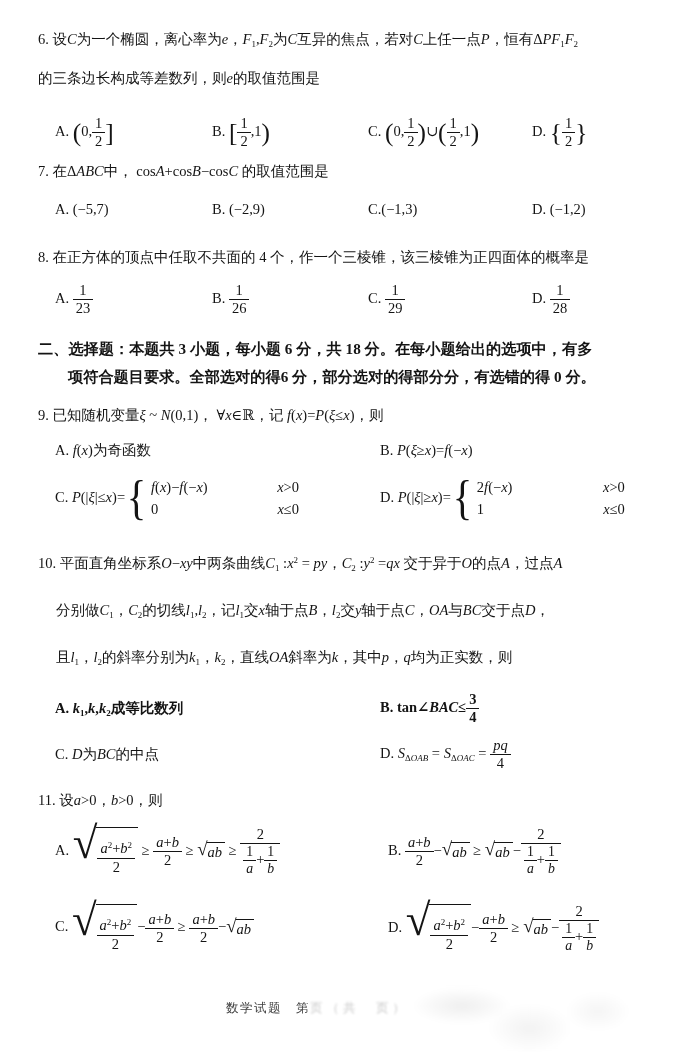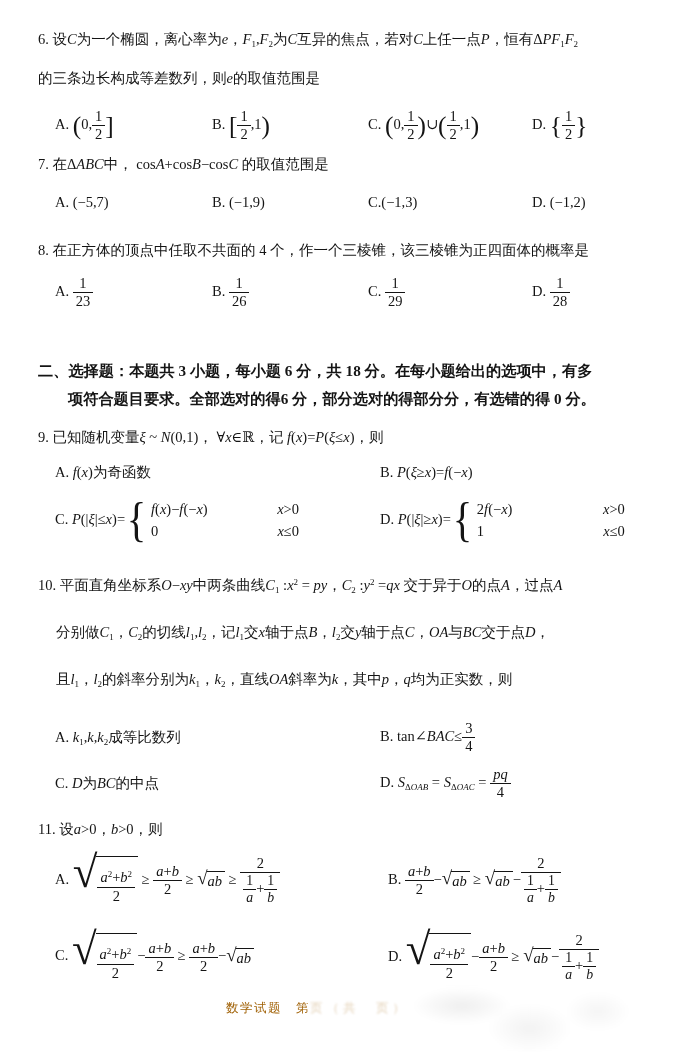--- a/index.html
+++ b/index.html
@@ -42,68 +42,68 @@
   .rt .vin{border-top:1.3px solid #141414;padding:0 3px 0 1px;line-height:1.25;}
   .rt.tall .rad{font-size:3.1em;line-height:0.78;transform:translateY(-0.02em);}
   .rt.tall .vin{padding-top:12px;}
   
   .cases{display:inline-flex;align-items:center;vertical-align:middle;}
   .cbrace{font-size:3.3em;line-height:0.75;margin-right:3px;transform:scaleX(0.85);}
   .crows{display:inline-flex;flex-direction:column;row-gap:5px;min-width:148px;}
   .crow{display:flex;align-items:center;}
   .cc{margin-left:auto;padding-left:18px;}
   
-  .footer{position:absolute;top:1000px;left:226px;font-size:12.5px;color:#a16207;letter-spacing:1.5px;white-space:nowrap;}
+  .footer{position:absolute;top:1000px;left:226px;font-size:12.5px;color:#404040;letter-spacing:1.5px;white-space:nowrap;}
   .faint{opacity:0.30;filter:blur(1px);letter-spacing:4px;}
   .smudge{
     position:absolute;left:404px;top:982px;width:262px;height:70px;border-radius:10px;
     background:
       radial-gradient(70px 26px at 22% 34%, rgba(120,120,120,0.12), transparent 70%),
       radial-gradient(58px 34px at 48% 66%, rgba(130,130,130,0.10), transparent 72%),
       radial-gradient(46px 28px at 74% 42%, rgba(125,125,125,0.08), transparent 70%),
       #ffffff;
     filter:blur(2.5px);
   }
 </style>
 </head>
 <body>
 
 <div class="page">
 
   <div>
     <div class="stem">6. 设<i>C</i>为一个椭圆，离心率为<i>e</i>，<i>F</i><sub>1</sub>,<i>F</i><sub>2</sub>为<i>C</i>互异的焦点，若对<i>C</i>上任一点<i>P</i>，恒有Δ<i>PF</i><sub>1</sub><i>F</i><sub>2</sub><br>的三条边长构成等差数列，则<i>e</i>的取值范围是</div>
-    <div class="opts cols4" style="margin-top:5px;height:50px;">
+    <div class="opts cols4" style="margin-top:12px;height:50px;">
       <div class="opt">A. <span class="big">(</span>0,<span class="frac"><span class="n">1</span><span class="d">2</span></span><span class="big">]</span></div>
       <div class="opt">B. <span class="big">[</span><span class="frac"><span class="n">1</span><span class="d">2</span></span>,1<span class="big">)</span></div>
       <div class="opt">C. <span class="big">(</span>0,<span class="frac"><span class="n">1</span><span class="d">2</span></span><span class="big">)</span>∪<span class="big">(</span><span class="frac"><span class="n">1</span><span class="d">2</span></span>,1<span class="big">)</span></div>
       <div class="opt">D. <span class="big">{</span><span class="frac"><span class="n">1</span><span class="d">2</span></span><span class="big">}</span></div>
     </div>
   </div>
 
   <div>
     <div class="stem one" style="margin-top:2px;">7. 在Δ<i>ABC</i>中， cos<i>A</i>+cos<i>B</i>−cos<i>C</i> 的取值范围是</div>
     <div class="opts cols4" style="margin-top:12px;height:28px;">
       <div class="opt">A. (−5,7)</div>
-      <div class="opt">B. (−1,9)</div>
+      <div class="opt">B. (−2,9)</div>
       <div class="opt">C.(−1,3)</div>
       <div class="opt">D. (−1,2)</div>
     </div>
   </div>
 
   <div>
     <div class="stem one" style="margin-top:22px;">8. 在正方体的顶点中任取不共面的 4 个，作一个三棱锥，该三棱锥为正四面体的概率是</div>
     <div class="opts cols4" style="margin-top:6px;height:48px;">
       <div class="opt">A. <span class="frac"><span class="n">1</span><span class="d">23</span></span></div>
       <div class="opt">B. <span class="frac"><span class="n">1</span><span class="d">26</span></span></div>
       <div class="opt">C. <span class="frac"><span class="n">1</span><span class="d">29</span></span></div>
       <div class="opt">D. <span class="frac"><span class="n">1</span><span class="d">28</span></span></div>
     </div>
   </div>
 
-  <div class="sec" style="margin-top:41px;">二、选择题：本题共 3 小题，每小题 6 分，共 18 分。在每小题给出的选项中，有多<br>项符合题目要求。全部选对的得6 分，部分选对的得部分分，有选错的得 0 分。</div>
+  <div class="sec" style="margin-top:12px;">二、选择题：本题共 3 小题，每小题 6 分，共 18 分。在每小题给出的选项中，有多<br>项符合题目要求。全部选对的得6 分，部分选对的得部分分，有选错的得 0 分。</div>
 
   <div>
     <div class="stem one" style="margin-top:12px;">9. 已知随机变量<i>ξ</i> ~ <i>N</i>(0,1)， ∀<i>x</i>∈ℝ，记 <i>f</i>(<i>x</i>)=<i>P</i>(<i>ξ</i>≤<i>x</i>)，则</div>
     <div class="opts cols2" style="margin-top:10px;height:26px;">
       <div class="opt">A. <i>f</i>(<i>x</i>)为奇函数</div>
       <div class="opt">B. <i>P</i>(<i>ξ</i>≥<i>x</i>)=<i>f</i>(−<i>x</i>)</div>
     </div>
     <div class="opts cols2" style="margin-top:6px;height:58px;">
       <div class="opt">C. <i>P</i>(|<i>ξ</i>|≤<i>x</i>)=<span class="cases">
             <span class="cbrace">{</span>
@@ -129,21 +129,21 @@
                 <span class="ce">1</span>
                 <span class="cc"><i>x</i>≤0</span>
               </span>
             </span>
           </span></div>
     </div>
   </div>
 
   <div>
     <div class="stem hang" style="margin-top:12px;line-height:42px;">10. 平面直角坐标系<i>O</i>−<i>xy</i>中两条曲线<i>C</i><sub>1</sub> :<i>x</i><sup>2</sup> = <i>py</i>，<i>C</i><sub>2</sub> :<i>y</i><sup>2</sup> =<i>qx</i> 交于异于<i>O</i>的点<i>A</i>，过点<i>A</i><br>分别做<i>C</i><sub>1</sub>，<i>C</i><sub>2</sub>的切线<i>l</i><sub>1</sub>,<i>l</i><sub>2</sub>，记<i>l</i><sub>1</sub>交<i>x</i>轴于点<i>B</i>，<i>l</i><sub>2</sub>交<i>y</i>轴于点<i>C</i>，<i>OA</i>与<i>BC</i>交于点<i>D</i>，<br>且<i>l</i><sub>1</sub>，<i>l</i><sub>2</sub>的斜率分别为<i>k</i><sub>1</sub>，<i>k</i><sub>2</sub>，直线<i>OA</i>斜率为<i>k</i>，其中<i>p</i>，<i>q</i>均为正实数，则</div>
-    <div class="opts cols2" style="margin-top:9px;height:46px;">
+    <div class="opts cols2" style="margin-top:2px;height:46px;font-weight:bold;">
       <div class="opt">A. <i>k</i><sub>1</sub>,<i>k</i>,<i>k</i><sub>2</sub>成等比数列</div>
       <div class="opt">B. tan∠<i>BAC</i>≤<span class="frac"><span class="n">3</span><span class="d">4</span></span></div>
     </div>
     <div class="opts cols2" style="margin-top:2px;height:42px;">
       <div class="opt">C. <i>D</i>为<i>BC</i>的中点</div>
       <div class="opt">D. <i>S</i><sub>Δ<i>OAB</i></sub> = <i>S</i><sub>Δ<i>OAC</i></sub> = <span class="frac"><span class="n"><i>pq</i></span><span class="d">4</span></span></div>
     </div>
   </div>
 
   <div>

